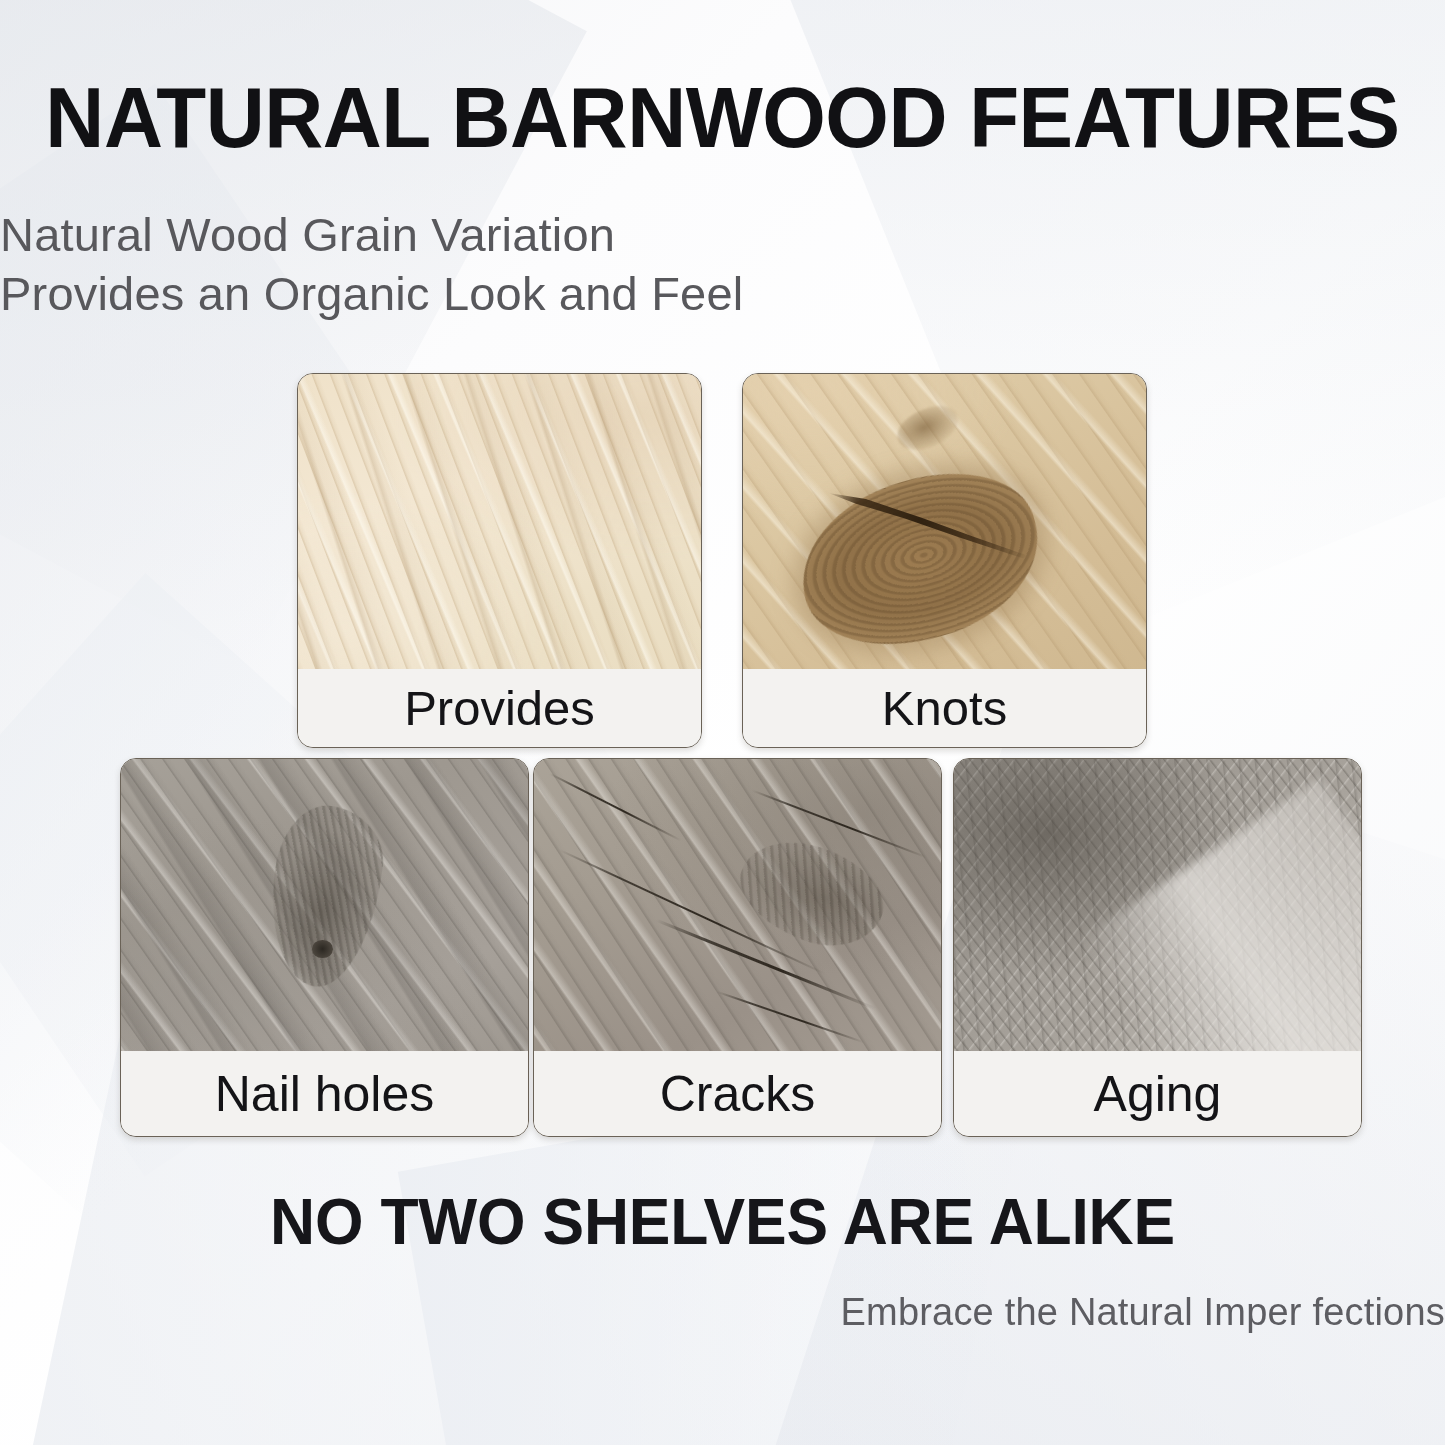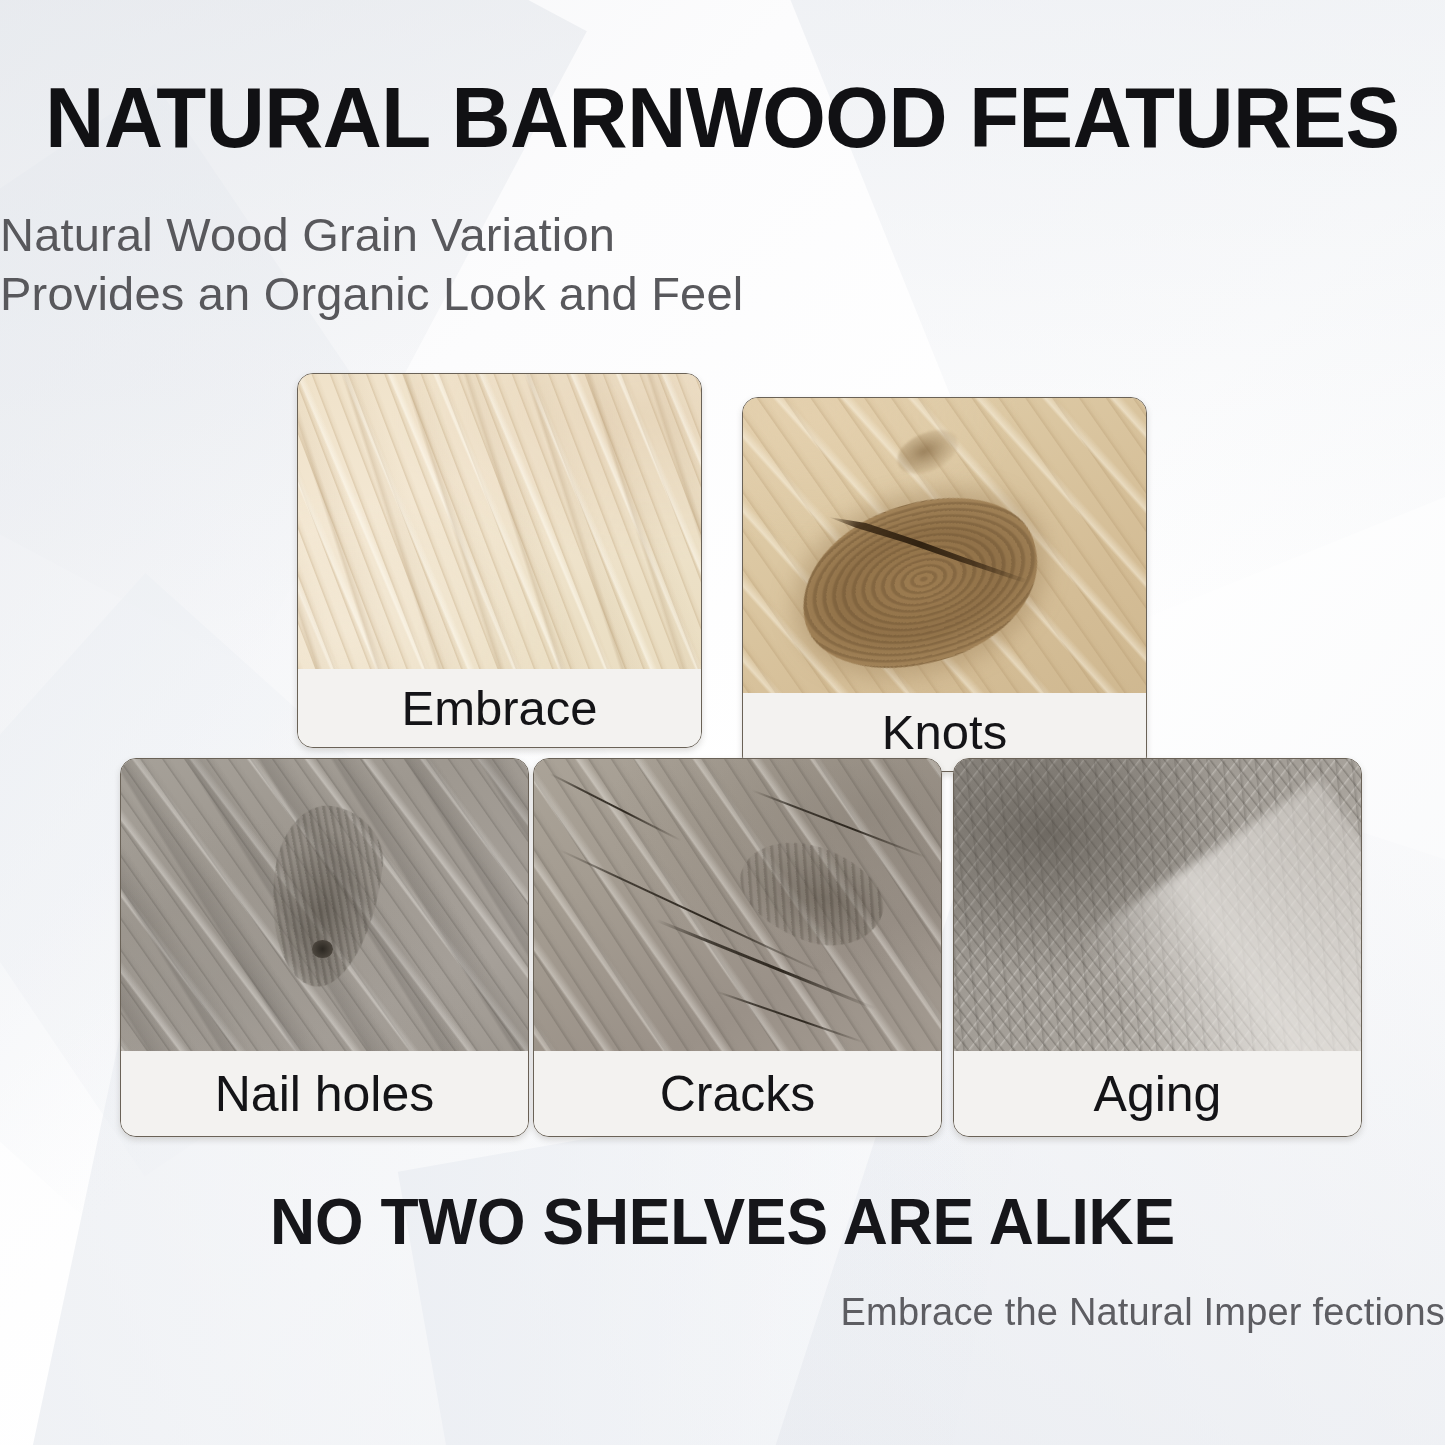--- a/index.html
+++ b/index.html
@@ -407,25 +407,25 @@
 
   <div class="card row-top" style="left:297px; top:373px; width:403px; height:373px;">
     <div class="photo">
       <div class="tex wood-textures">
         <div class="grain-d g1"></div>
         <div class="grain-d g2"></div>
         <div class="grain-d g3"></div>
       </div>
     </div>
     <div class="caption">
-      <span>Embrace</span>
-    </div>
-  </div>
-
-  <div class="card row-top" style="left:742px; top:373px; width:403px; height:373px;margin-top:24px;">
+      <span>Provides</span>
+    </div>
+  </div>
+
+  <div class="card row-top" style="left:742px; top:373px; width:403px; height:373px;">
     <div class="photo">
       <div class="tex wood-knots">
         <div class="grain-d g1"></div>
         <div class="grain-d g2"></div>
       </div>
       <div class="knot-spot"></div>
       <div class="knot-body"></div>
       <div class="knot-crack"></div>
     </div>
     <div class="caption">

